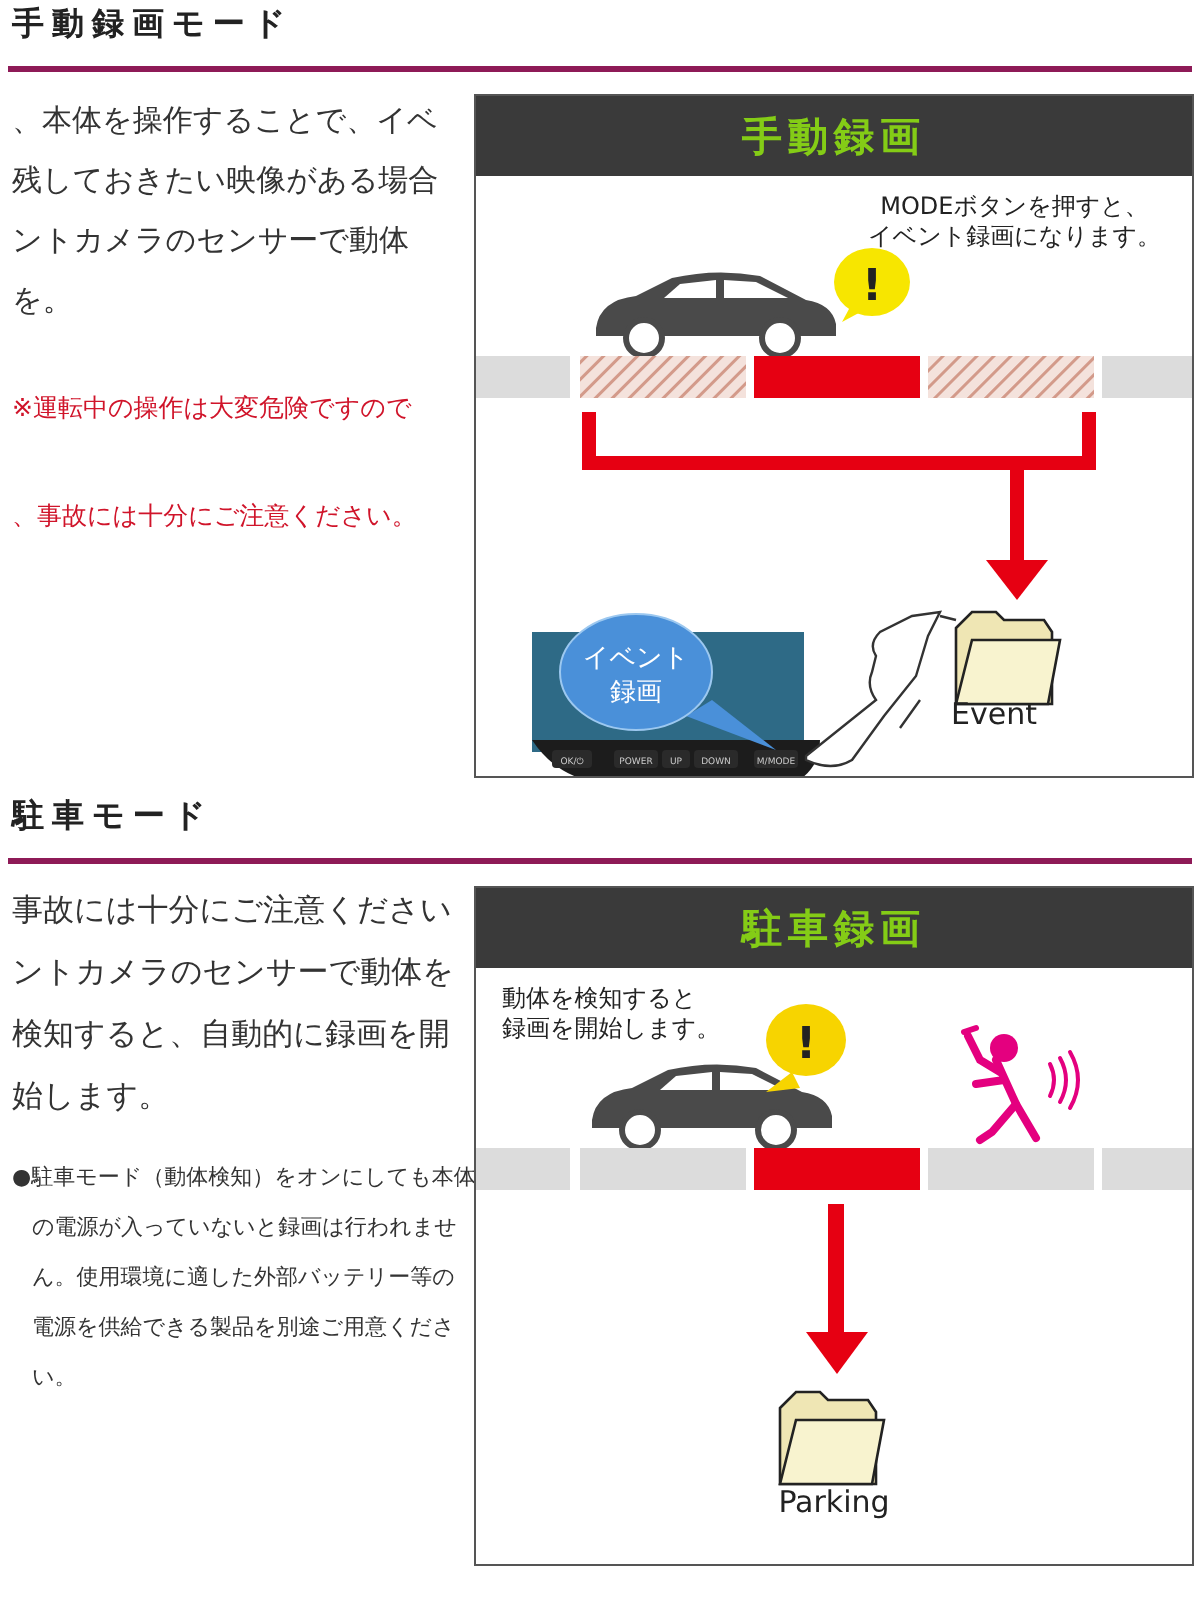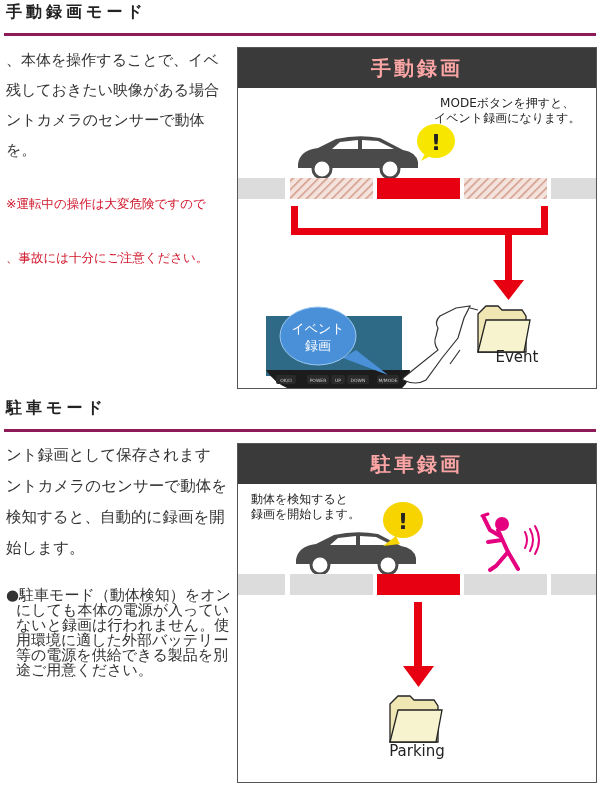--- a/index.html
+++ b/index.html
@@ -1,23 +1,23 @@
 <!DOCTYPE html>
 <html><head>
 <meta charset="utf-8">
 <style>
   html,body{margin:0;padding:0;background:#fff;}
   body{width:600px;height:800px;position:relative;overflow:hidden;font-family:"DejaVu Sans",sans-serif;color:#333;}
   .heading{position:absolute;left:6px;font-size:16px;font-weight:bold;letter-spacing:4px;color:#222;margin:0;}
   .rule{position:absolute;left:4px;width:592px;height:3px;background:#8e1a57;}
   .body-text{position:absolute;left:6px;width:228px;font-size:15px;line-height:30px;color:#333;margin:0;}
   .warn{color:#d0142a;font-size:12.5px;line-height:30px;margin-top:24px;}
-  .note{position:absolute;left:6px;width:228px;font-size:15px;line-height:15px;color:#333;padding-left:10px;text-indent:-10px;margin-top:12px;}
+  .note{position:absolute;left:6px;width:228px;font-size:11px;line-height:25px;color:#333;padding-left:10px;text-indent:-10px;}
   .panel{position:absolute;left:237px;width:358px;border:1px solid #555;background:#fff;}
-  .panel-head{height:40px;background:#3a3a3a;color:#fca5a5;font-size:20px;font-weight:bold;letter-spacing:3px;text-align:center;line-height:40px;}
+  .panel-head{height:40px;background:#3a3a3a;color:#84cc16;font-size:20px;font-weight:bold;letter-spacing:3px;text-align:center;line-height:40px;}
   .abs{position:absolute;}
   .caption{position:absolute;font-size:12px;line-height:15px;color:#222;}
   .folder-label{position:absolute;font-size:15px;color:#222;text-align:center;width:90px;}
 </style>
 </head>
 <body>
 
 <h2 class="heading" style="top:2px;">手動録画モード</h2>
 <div class="rule" style="top:33px;"></div>
 
@@ -100,28 +100,28 @@
     <g fill="#fff" stroke="#333" stroke-width="1.2">
       <path d="M165,290 L200,262 Q195,255 198,248 L200,240 Q196,234 202,228 L218,220 L232,218 L226,230 L220,250 L204,270 L188,292 Q178,298 165,292 Z"></path>
       <path d="M232,220 L240,222 M212,276 L222,262"></path>
     </g>
 
     <g transform="translate(240,218)">
       <path d="M0,8 L8,0 L20,0 L24,4 L44,4 L48,10 L48,46 L0,46 Z" fill="#efe6b4" stroke="#222" stroke-width="1.3"></path>
       <path d="M0,46 L8,14 L52,14 L46,46 Z" fill="#f8f3cf" stroke="#222" stroke-width="1.3"></path>
     </g>
   </svg>
-  <div class="folder-label" style="left:234px;top:300px;text-align:center;">Event</div>
+  <div class="folder-label" style="left:214px;top:300px;text-align:center;">Event</div>
 </div>
 
 <h2 class="heading" style="top:398px;">駐車モード</h2>
 <div class="rule" style="top:429px;"></div>
 
 <div class="body-text" style="top:440px;font-size:15.5px;line-height:31px;">
-  <div>ント録画として保存されます</div>
+  <div>事故には十分にご注意ください</div>
   <div>ントカメラのセンサーで動体を</div>
   <div>検知すると、自動的に録画を開</div>
   <div>始します。</div>
 </div>
 
 <div class="note" style="top:576px;left:6px;width:222px;">●駐車モード（動体検知）をオンにしても本体の電源が入っていないと録画は行われません。使用環境に適した外部バッテリー等の電源を供給できる製品を別途ご用意ください。</div>
 
 <div class="panel" style="top:443px;height:338px;">
   <div class="panel-head">駐車録画</div>
 

